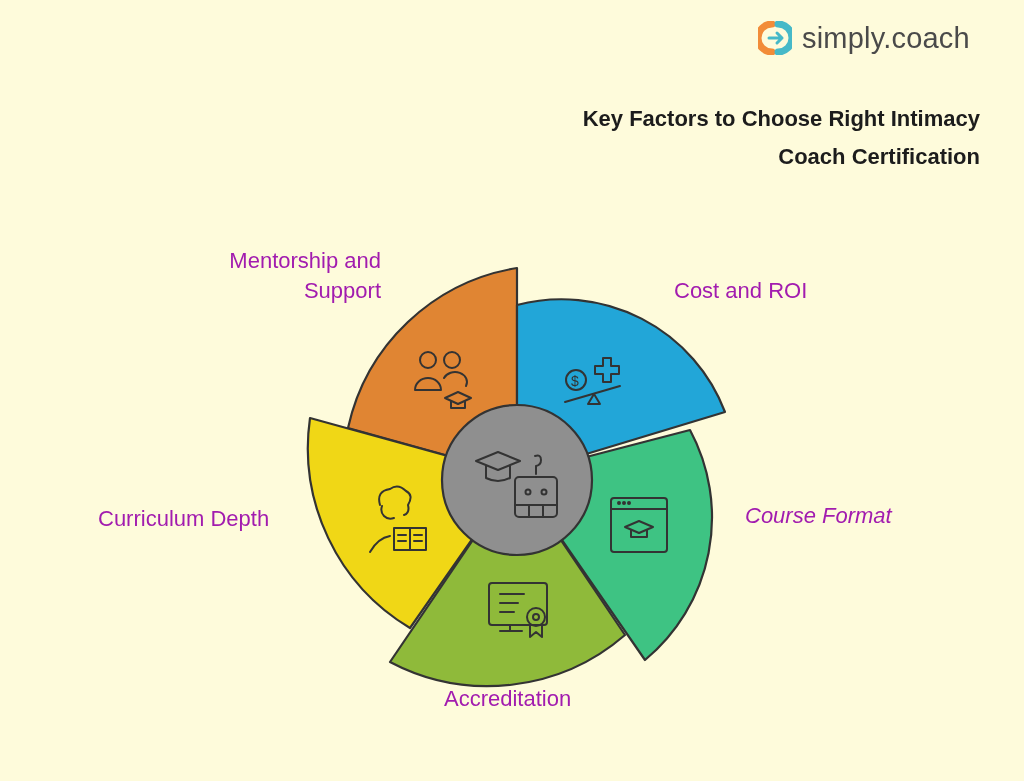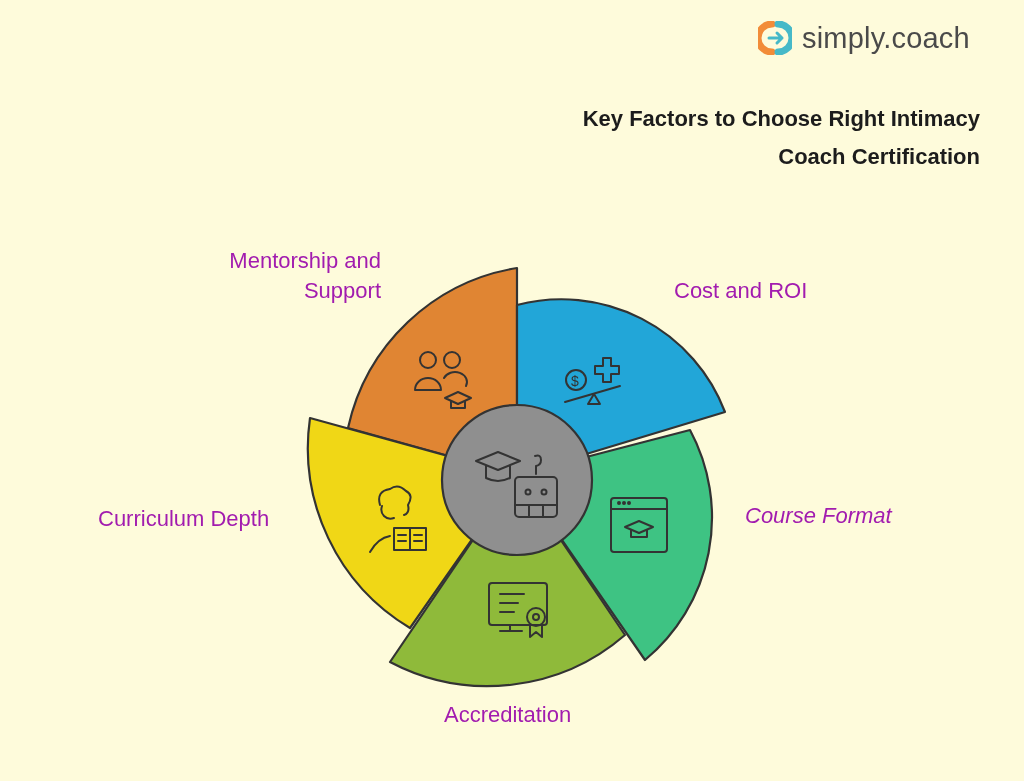--- a/index.html
+++ b/index.html
@@ -23,21 +23,21 @@
     text-align: right; font-weight: bold; font-size: 22px;
     line-height: 38px; color: #1c1c1c;
   }
   .label {
     position: absolute; font-size: 22px; line-height: 30px; color: #a21caf;
   }
   #lbl-mentor { right: 643px; top: 246px; text-align: right; }
   #lbl-cost { left: 655px; top: 276px; margin-left: 19px; }
   #lbl-course { left: 745px; top: 501px; font-style: italic; }
   #lbl-curr { left: 98px; top: 504px; }
-  #lbl-accr { left: 444px; top: 700px; text-align: right; }
+  #lbl-accr { left: 444px; top: 684px; text-align: right; }
   svg.wheel { position: absolute; left: 0; top: 0; }
 </style>
 </head>
 <body>
 
 <div class="logo">
   <svg width="34" height="34" viewBox="0 0 34 34">
     <path d="M14 3 A14 14 0 0 0 14 31" fill="none" stroke="#f28c38" stroke-width="7" stroke-linecap="round"></path>
     <path d="M20 3 A14 14 0 0 1 20 31" fill="none" stroke="#46b9c8" stroke-width="7" stroke-linecap="round"></path>
     <path d="M11 17 H24 M19 12 L24 17 L19 22" fill="none" stroke="#46b9c8" stroke-width="3" stroke-linecap="round" stroke-linejoin="round"></path>

